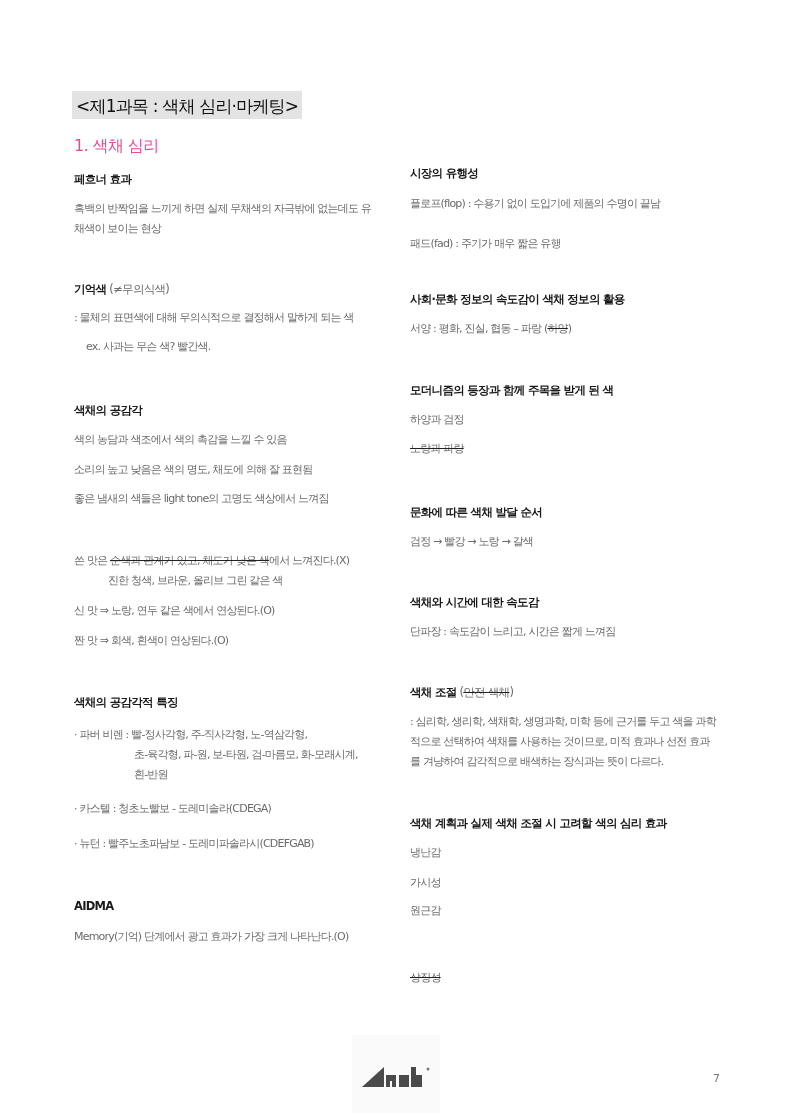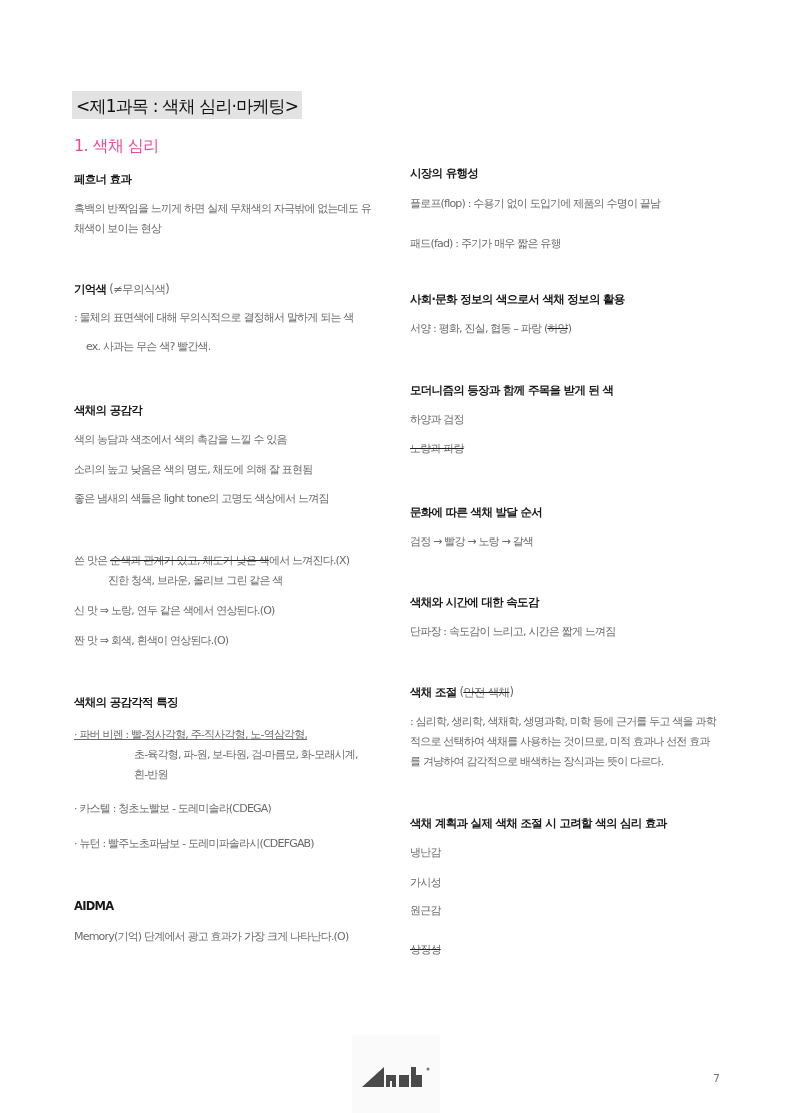--- a/index.html
+++ b/index.html
@@ -49,34 +49,34 @@
 <div class="abs t" style="left:74px;top:430px;">색의 농담과 색조에서 색의 촉감을 느낄 수 있음</div>
 <div class="abs t" style="left:74px;top:460px;">소리의 높고 낮음은 색의 명도, 채도에 의해 잘 표현됨</div>
 <div class="abs t" style="left:74px;top:489px;">좋은 냄새의 색들은 light tone의 고명도 색상에서 느껴짐</div>
 
 <div class="abs t" style="left:74px;top:551px;"><span>쓴 맛은 </span><span class="strike">순색과 관계가 있고, 채도가 낮은 색</span><span>에서 느껴진다.(X)</span></div>
 <div class="abs t" style="left:108px;top:571px;">진한 청색, 브라운, 올리브 그린 같은 색</div>
 <div class="abs t" style="left:74px;top:601px;">신 맛 ⇒ 노랑, 연두 같은 색에서 연상된다.(O)</div>
 <div class="abs t" style="left:74px;top:631px;">짠 맛 ⇒ 회색, 흰색이 연상된다.(O)</div>
 
 <div class="abs h" style="left:74px;top:695px;">색채의 공감각적 특징</div>
-<div class="abs t" style="left:74px;top:725px;text-decoration:underline;">· 파버 비렌 : 빨-정사각형, 주-직사각형, 노-역삼각형,</div>
+<div class="abs t" style="left:74px;top:725px;">· 파버 비렌 : 빨-정사각형, 주-직사각형, 노-역삼각형,</div>
 <div class="abs t" style="left:134px;top:745px;">초-육각형, 파-원, 보-타원, 검-마름모, 화-모래시계,</div>
 <div class="abs t" style="left:134px;top:765px;">흰-반원</div>
 <div class="abs t" style="left:74px;top:799px;">· 카스텔 : 청초노빨보 - 도레미솔라(CDEGA)</div>
 <div class="abs t" style="left:74px;top:834px;">· 뉴턴 : 빨주노초파남보 - 도레미파솔라시(CDEFGAB)</div>
 
 <div class="abs h" style="left:74px;top:899px;">AIDMA</div>
 <div class="abs t" style="left:74px;top:927px;">Memory(기억) 단계에서 광고 효과가 가장 크게 나타난다.(O)</div>
 
 <div class="abs h" style="left:410px;top:166px;">시장의 유행성</div>
 <div class="abs t" style="left:410px;top:194px;text-align:center;">플로프(flop) : 수용기 없이 도입기에 제품의 수명이 끝남</div>
 <div class="abs t" style="left:410px;top:234px;">패드(fad) : 주기가 매우 짧은 유행</div>
 
-<div class="abs h" style="left:410px;top:292px;">사회·문화 정보의 색으로서 색채 정보의 활용</div>
+<div class="abs h" style="left:410px;top:292px;">사회·문화 정보의 속도감이 색채 정보의 활용</div>
 <div class="abs t" style="left:410px;top:319px;"><span>서양 : 평화, 진실, 협동 – 파랑 (</span><span class="strike">하양</span><span>)</span></div>
 
 <div class="abs h" style="left:410px;top:383px;">모더니즘의 등장과 함께 주목을 받게 된 색</div>
 <div class="abs t" style="left:410px;top:410px;">하양과 검정</div>
 <div class="abs t strike" style="left:410px;top:439px;">노랑과 파랑</div>
 
 <div class="abs h" style="left:410px;top:505px;">문화에 따른 색채 발달 순서</div>
 <div class="abs t" style="left:410px;top:532px;">검정 → 빨강 → 노랑 → 갈색</div>
 
 <div class="abs h" style="left:410px;top:595px;">색채와 시간에 대한 속도감</div>
@@ -84,21 +84,21 @@
 
 <div class="abs h" style="left:410px;top:685px;"><span>색채 조절</span><span class="sub"> (</span><span class="sub strike">안전 색채</span><span class="sub">)</span></div>
 <div class="abs t" style="left:410px;top:712px;">: 심리학, 생리학, 색채학, 생명과학, 미학 등에 근거를 두고 색을 과학</div>
 <div class="abs t" style="left:410px;top:732px;">적으로 선택하여 색채를 사용하는 것이므로, 미적 효과나 선전 효과</div>
 <div class="abs t" style="left:410px;top:752px;">를 겨냥하여 감각적으로 배색하는 장식과는 뜻이 다르다.</div>
 
 <div class="abs h" style="left:410px;top:816px;">색채 계획과 실제 색채 조절 시 고려할 색의 심리 효과</div>
 <div class="abs t" style="left:410px;top:843px;">냉난감</div>
 <div class="abs t" style="left:410px;top:873px;">가시성</div>
 <div class="abs t" style="left:410px;top:901px;">원근감</div>
-<div class="abs t strike" style="left:410px;top:940px;">상징성</div>
+<div class="abs t strike" style="left:410px;top:968px;">상징성</div>
 
 <div class="abs footer-bg"></div>
 <div class="abs logo">
   <svg width="70" height="24" viewBox="0 0 70 24">
     <polygon points="0,22 22,2 22,22" fill="#4a4a4a"></polygon>
     <path d="M24,10 h10 v12 h-4 v-6 h-2 v6 h-4 z" fill="#4a4a4a"></path>
     <path d="M37,10 h10 v12 h-10 z" fill="#4a4a4a"></path>
     <path d="M49,2 h5 v8 h6 v12 h-11 z" fill="#4a4a4a"></path>
     <circle cx="66" cy="4" r="1.5" fill="#777"></circle>
   </svg>

